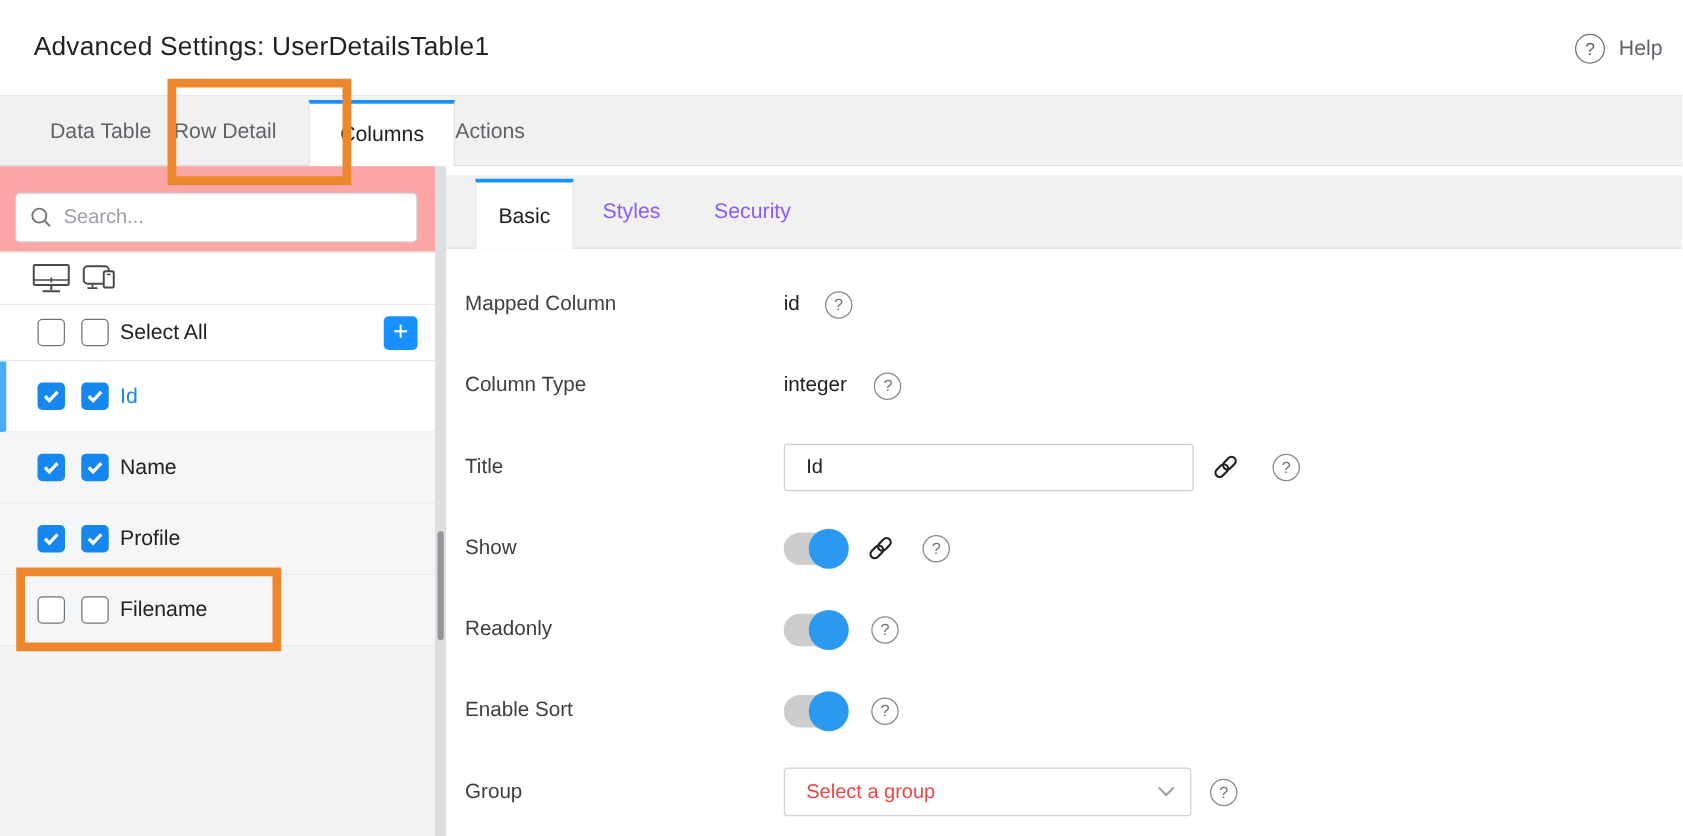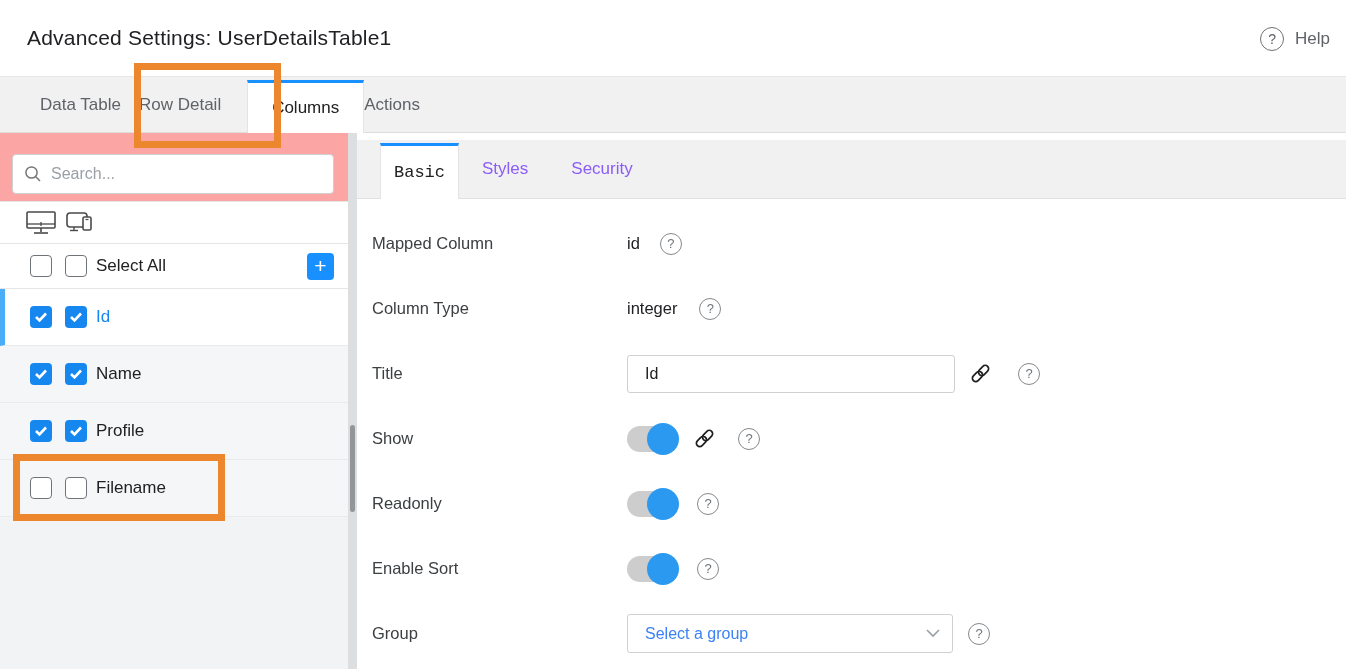--- a/index.html
+++ b/index.html
@@ -75,21 +75,21 @@
   .right-pane { position:absolute; left:357px; top:133px; width:989px; height:536px; background:#fff; }
   .sub-tabbar {
     margin-top:7px; height:59px; background:#f1f1f2; border-bottom:1px solid #e0e0e0;
     display:flex; align-items:flex-end; padding-left:23px;
   }
   .stab { font-size:17px; color:#8b5cf6; line-height:58px; white-space:nowrap; }
   .stab-active {
     width:79px; height:56px; margin-bottom:-1px;
     background:#fff; border-top:3px solid #1890ff;
     border-left:1px solid #e4e4e4; border-right:1px solid #e4e4e4;
-    display:flex; align-items:center; justify-content:center; color:#212121; line-height:normal;font-family:Liberation Mono, monospace;
+    display:flex; align-items:center; justify-content:center; color:#212121; line-height:normal;
   }
   .stab-styles { margin-left:23px; }
   .stab-security { margin-left:43px; }
 
   .form { padding-top:12px; }
   .frow { height:65px; display:flex; align-items:center; padding-left:15px; }
   .flabel { width:255px; font-size:16.5px; color:#3c4043; flex:0 0 auto; }
   .fvalue { font-size:16.5px; color:#202124; }
   .helpc {
     width:22px; height:22px; border-radius:50%; border:1.4px solid #85898d;
@@ -99,21 +99,21 @@
     width:328px; height:38px; border:1px solid #cfd0d2; border-radius:3px;
     padding-left:17px; font-size:16px; color:#202124; outline:none;
     font-family:"Liberation Sans",sans-serif;
   }
   .toggle { position:relative; width:50px; height:26px; border-radius:13px; background:#cdcdcd; flex:0 0 auto; }
   .toggle .knob { position:absolute; right:-2px; top:-3px; width:32px; height:32px; border-radius:50%; background:#2b99f0; }
   .select-box {
     width:326px; height:39px; border:1px solid #cfd0d2; border-radius:3px;
     display:flex; align-items:center; padding:0 12px 0 17px;
   }
-  .select-ph { flex:1; font-size:16px; color:#3b82f6; }
+  .select-ph { flex:1; font-size:16px; color:#ef4444; }
   .g14 { margin-left:14px; } .g15 { margin-left:15px; } .g16 { margin-left:16px; }
   .g20 { margin-left:20px; } .g22 { margin-left:22px; } .g26 { margin-left:26px; }
 
   
   .annot { position:absolute; border:7px solid #ED872D; pointer-events:none; z-index:50; }
   .annot-columns { left:134px; top:63px; width:147px; height:85px; }
   .annot-filename { left:13px; top:454px; width:212px; height:67px; }
 
   svg { display:block; }
 </style>

